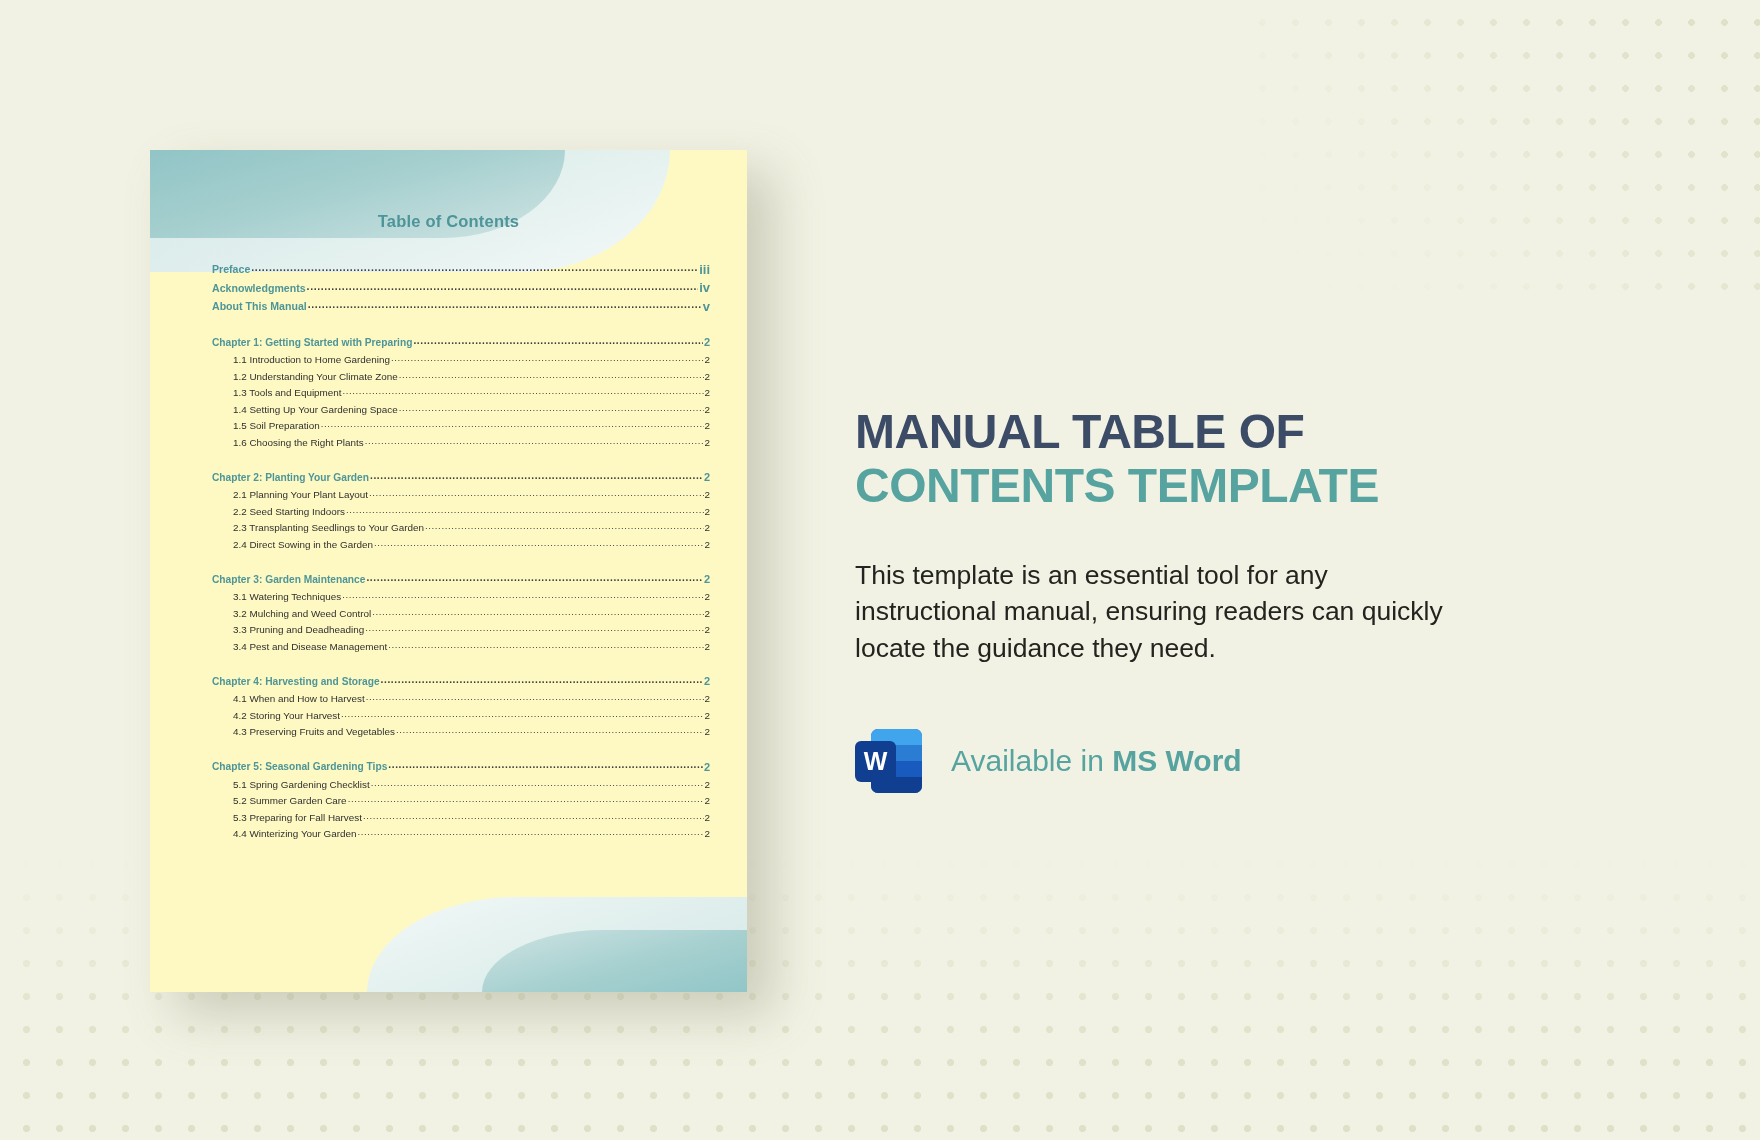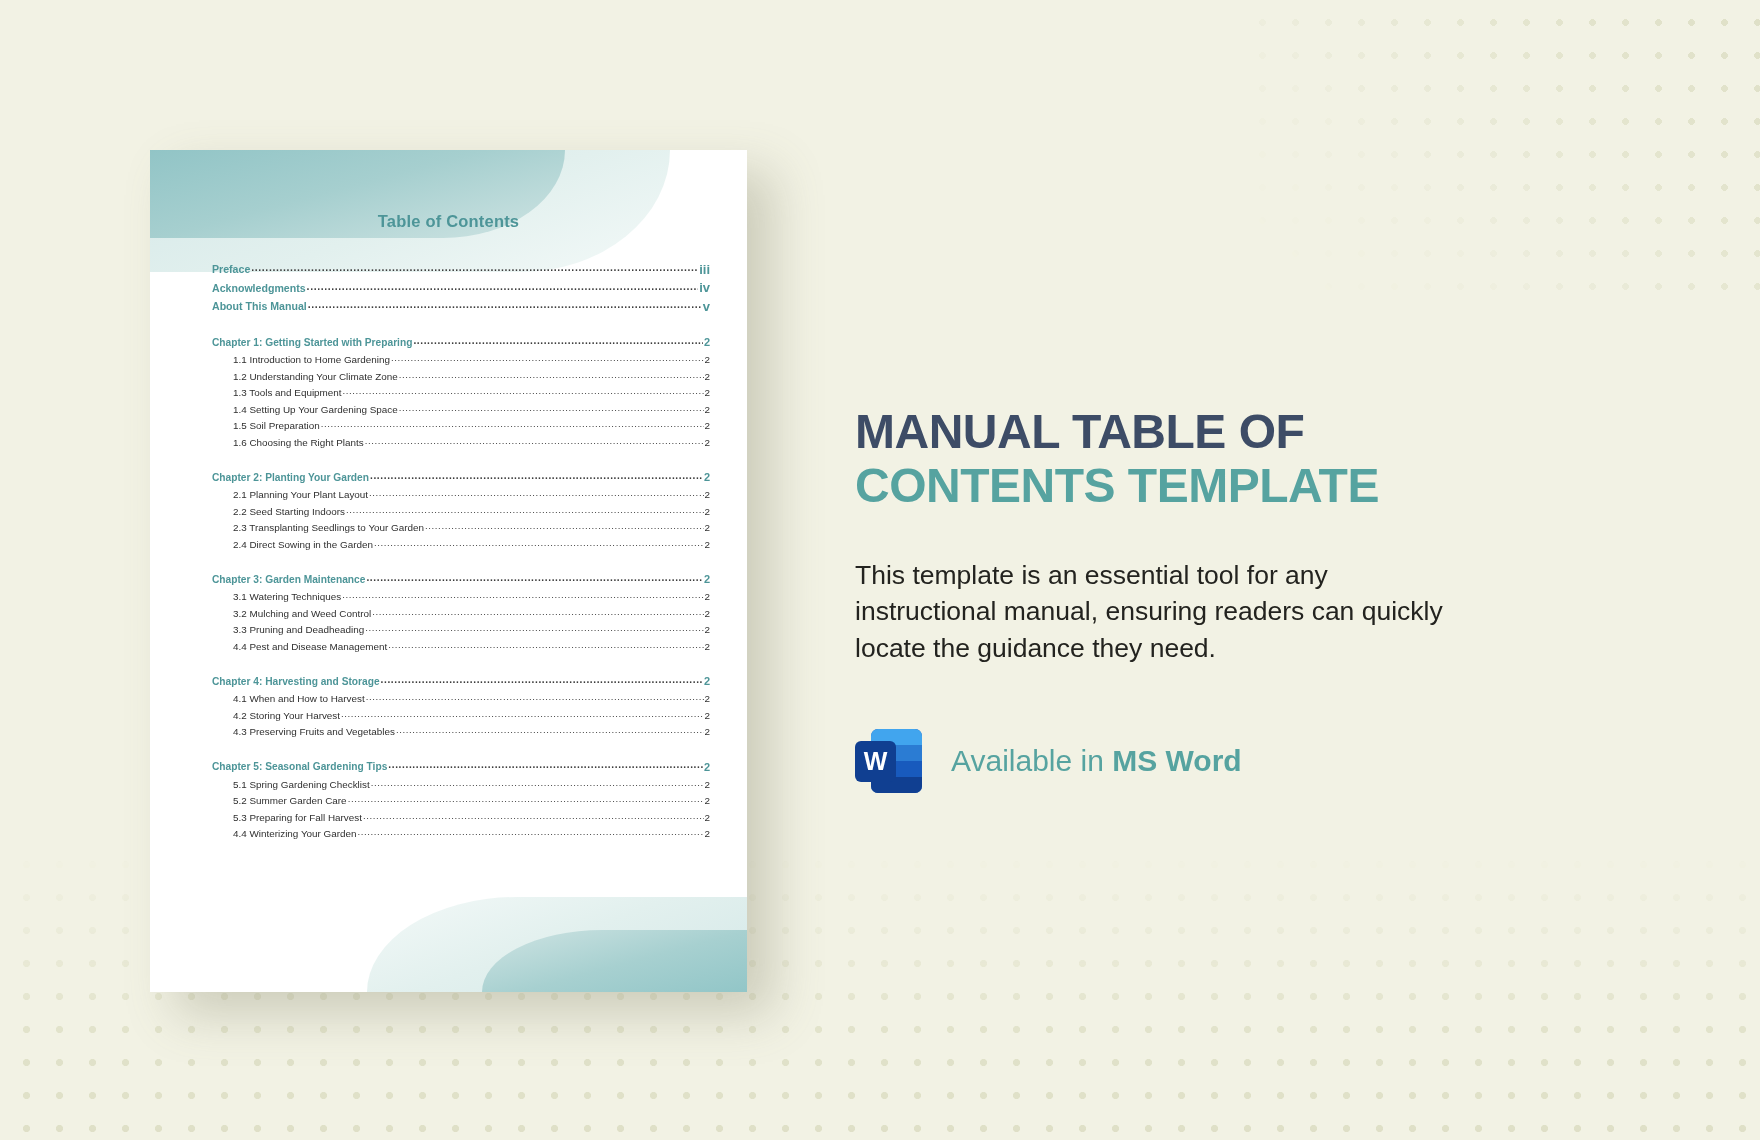--- a/index.html
+++ b/index.html
@@ -46,21 +46,21 @@
     opacity: 0.95;
   }
 
   
   #document-page {
     position: absolute;
     left: 150px;
     top: 150px;
     width: 597px;
     height: 842px;
-    background: #ffffff;
+    background: #fef9c3;
     box-shadow: 26px 22px 46px rgba(120, 118, 92, 0.30);
     overflow: hidden;
   }
 
   
   .ribbon {
     position: absolute;
     pointer-events: none;
   }
   .tl-back {
@@ -353,21 +353,21 @@
             <span class="txt">3.2 Mulching and Weed Control</span>
             <span class="leader"></span>
             <span class="pg">2</span>
           </div>
           <div class="toc-row row-sub">
             <span class="txt">3.3 Pruning and Deadheading</span>
             <span class="leader"></span>
             <span class="pg">2</span>
           </div>
           <div class="toc-row row-sub">
-            <span class="txt">4.4 Pest and Disease Management</span>
+            <span class="txt">3.4 Pest and Disease Management</span>
             <span class="leader"></span>
             <span class="pg">2</span>
           </div>
         </div>
         <div>
           <div class="toc-row row-chapter">
             <span class="txt">Chapter 4: Harvesting and Storage</span>
             <span class="leader"></span>
             <span class="pg">2</span>
           </div>

